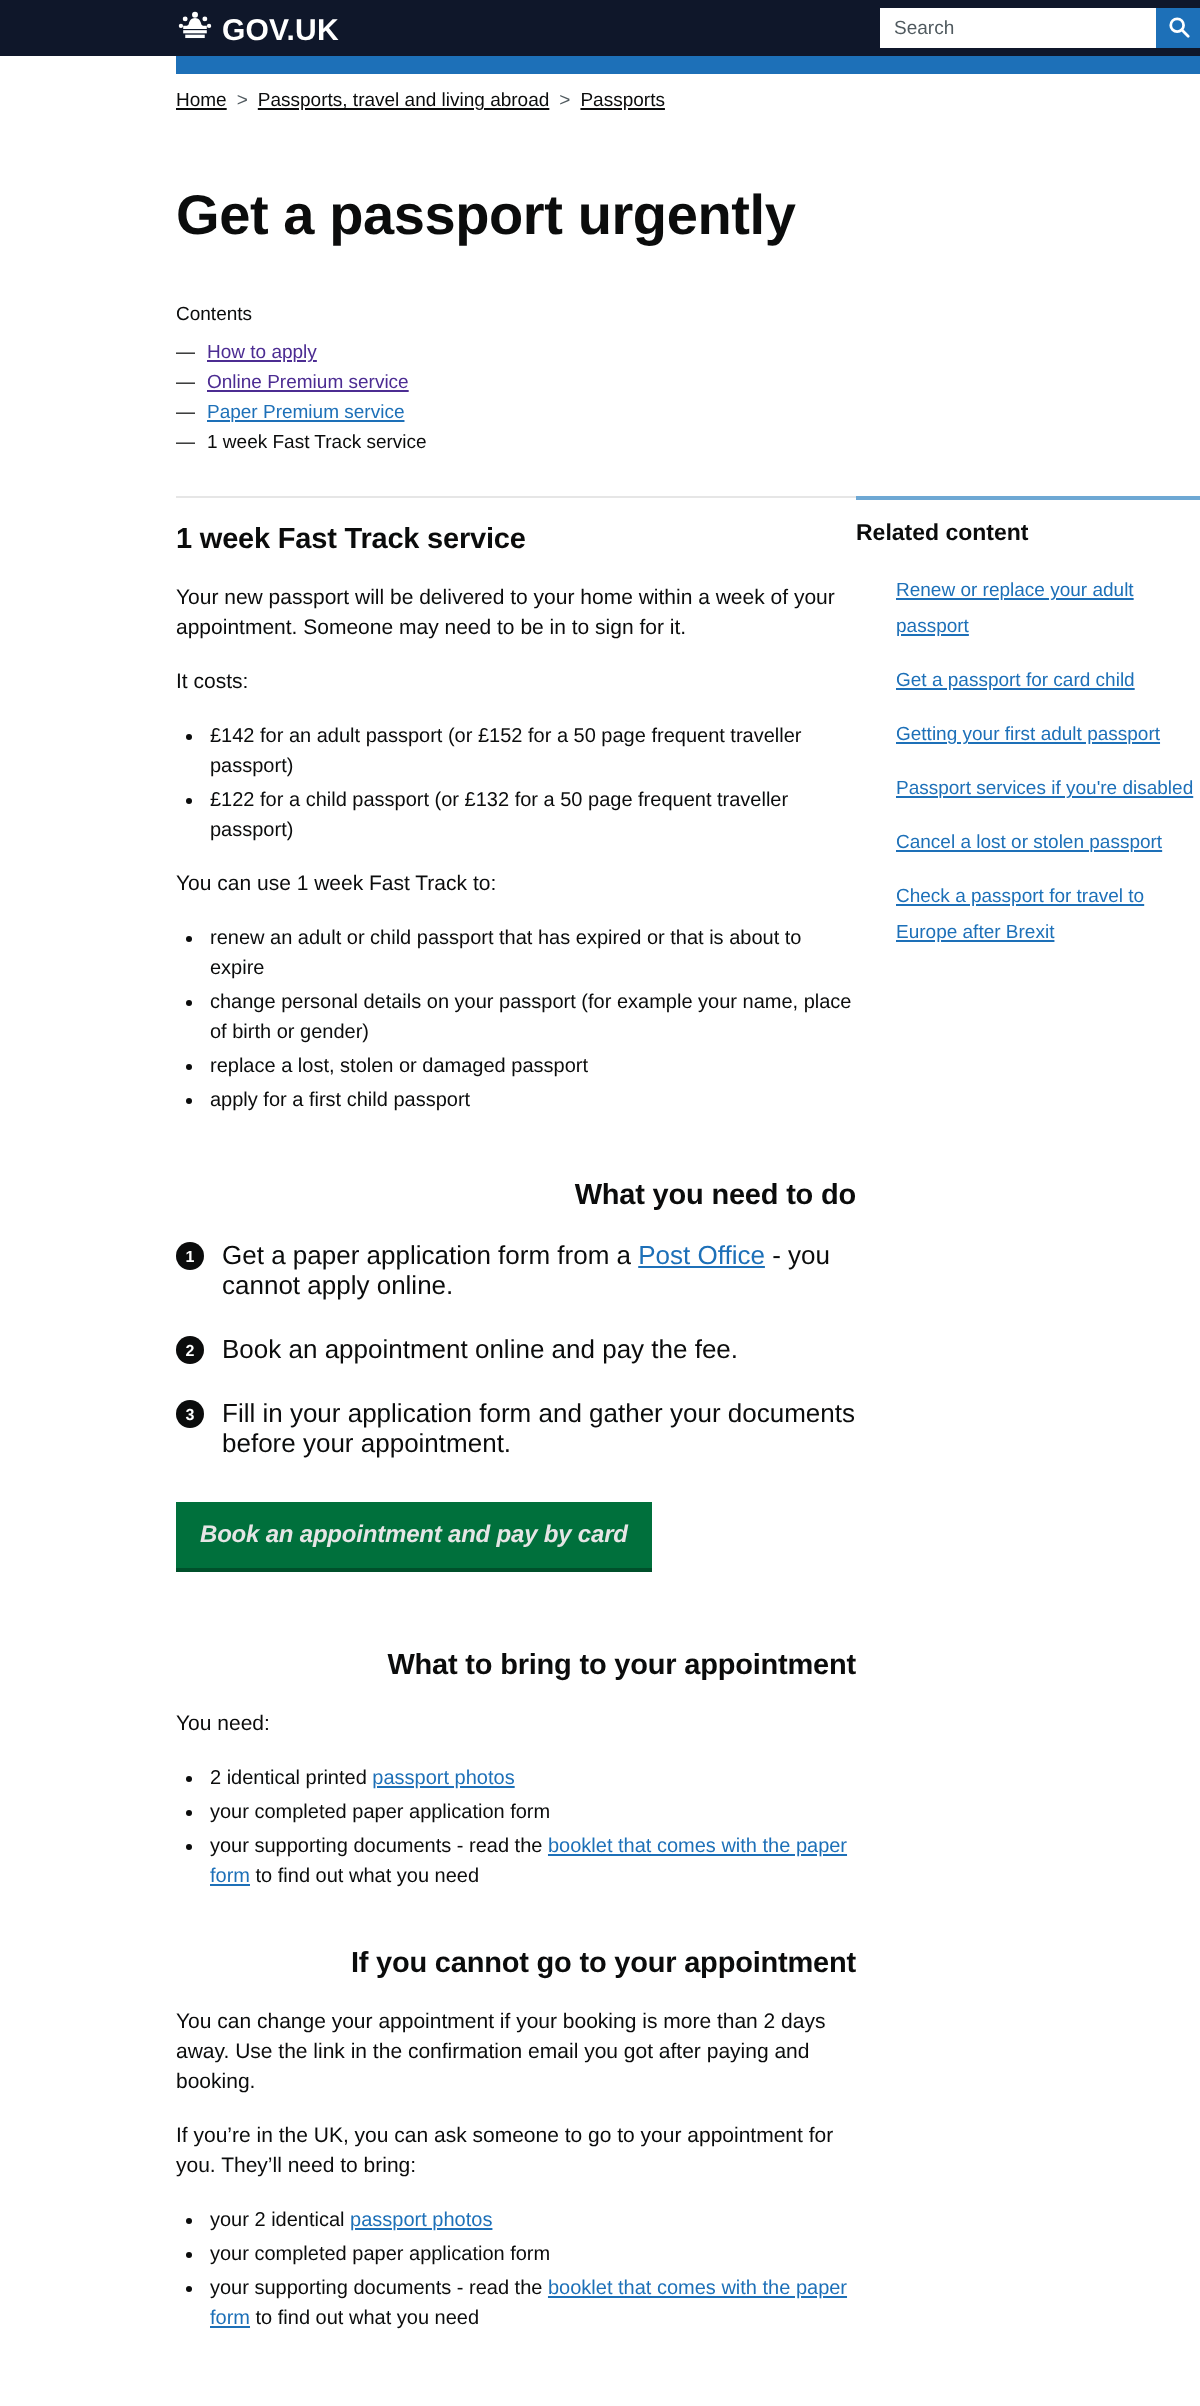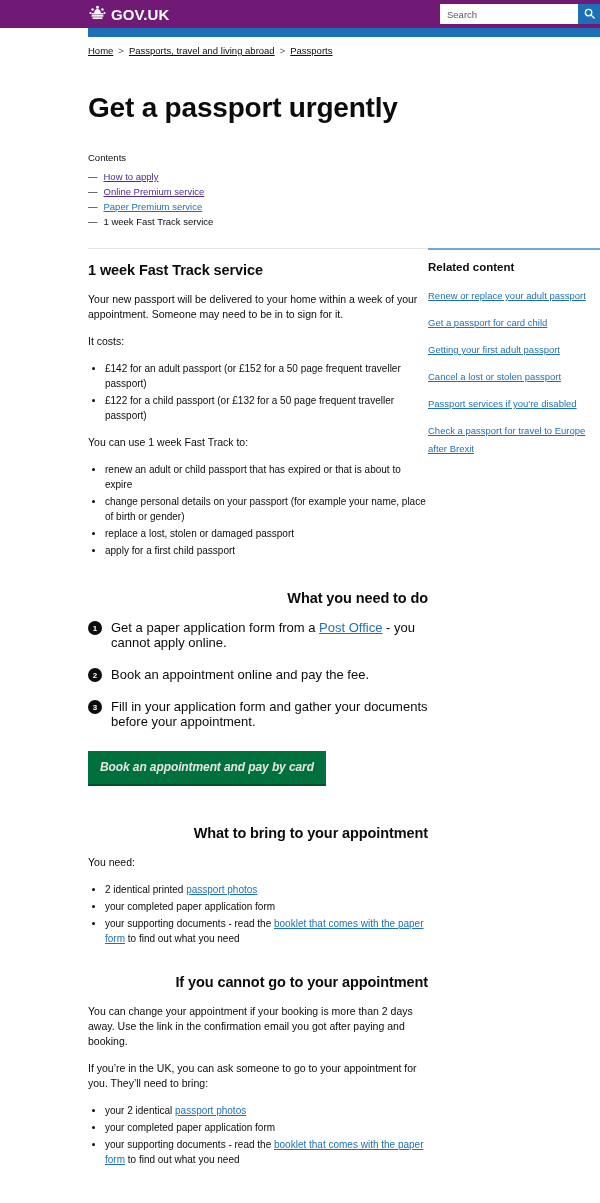--- a/index.html
+++ b/index.html
@@ -9,21 +9,21 @@
   }
   body {
     width: 600px;
     font-family: "Liberation Sans", sans-serif;
     color: #0b0c0c;
     -webkit-font-smoothing: antialiased;
   }
 
   
   .gov-header {
-    background: #701a75;
+    background: #0f172a;
     height: 28px;
     position: relative;
   }
   .header-inner {
     width: 600px;
     height: 28px;
     position: relative;
   }
   .logo {
     position: absolute;
@@ -240,21 +240,21 @@
   }
 
   
   .side-title {
     font-size: 11.5px;
     line-height: 15px;
     font-weight: bold;
     margin: 0 0 10px 0;
   }
   .side-list { list-style: none; margin: 0; padding: 0; }
-  .side-list li { margin-bottom: 9px; }
+  .side-list li { margin-bottom: 9px; margin-left: 20px; }
   .side-list a {
     color: #1d70b8;
     font-size: 9.5px;
     line-height: 13px;
     text-decoration: underline;
     display: inline;
   }
 </style>
 </head>
 <body>
@@ -395,21 +395,21 @@
         
       </div>
 
       <aside class="col-side">
         <hr class="rule-blue">
         <h2 class="side-title">Related content</h2>
         <ul class="side-list">
           <li><a href="#">Renew or replace your adult passport</a></li>
           <li><a href="#">Get a passport for card child</a></li>
           <li><a href="#">Getting your first adult passport</a></li>
+          <li><a href="#">Passport services if you're disabled</a></li>
           <li><a href="#">Cancel a lost or stolen passport</a></li>
-          <li><a href="#">Passport services if you're disabled</a></li>
           <li><a href="#">Check a passport for travel to Europe after Brexit</a></li>
         </ul>
       </aside>
 
     </div>
   </div>
 </div>
 
 </body></html>

